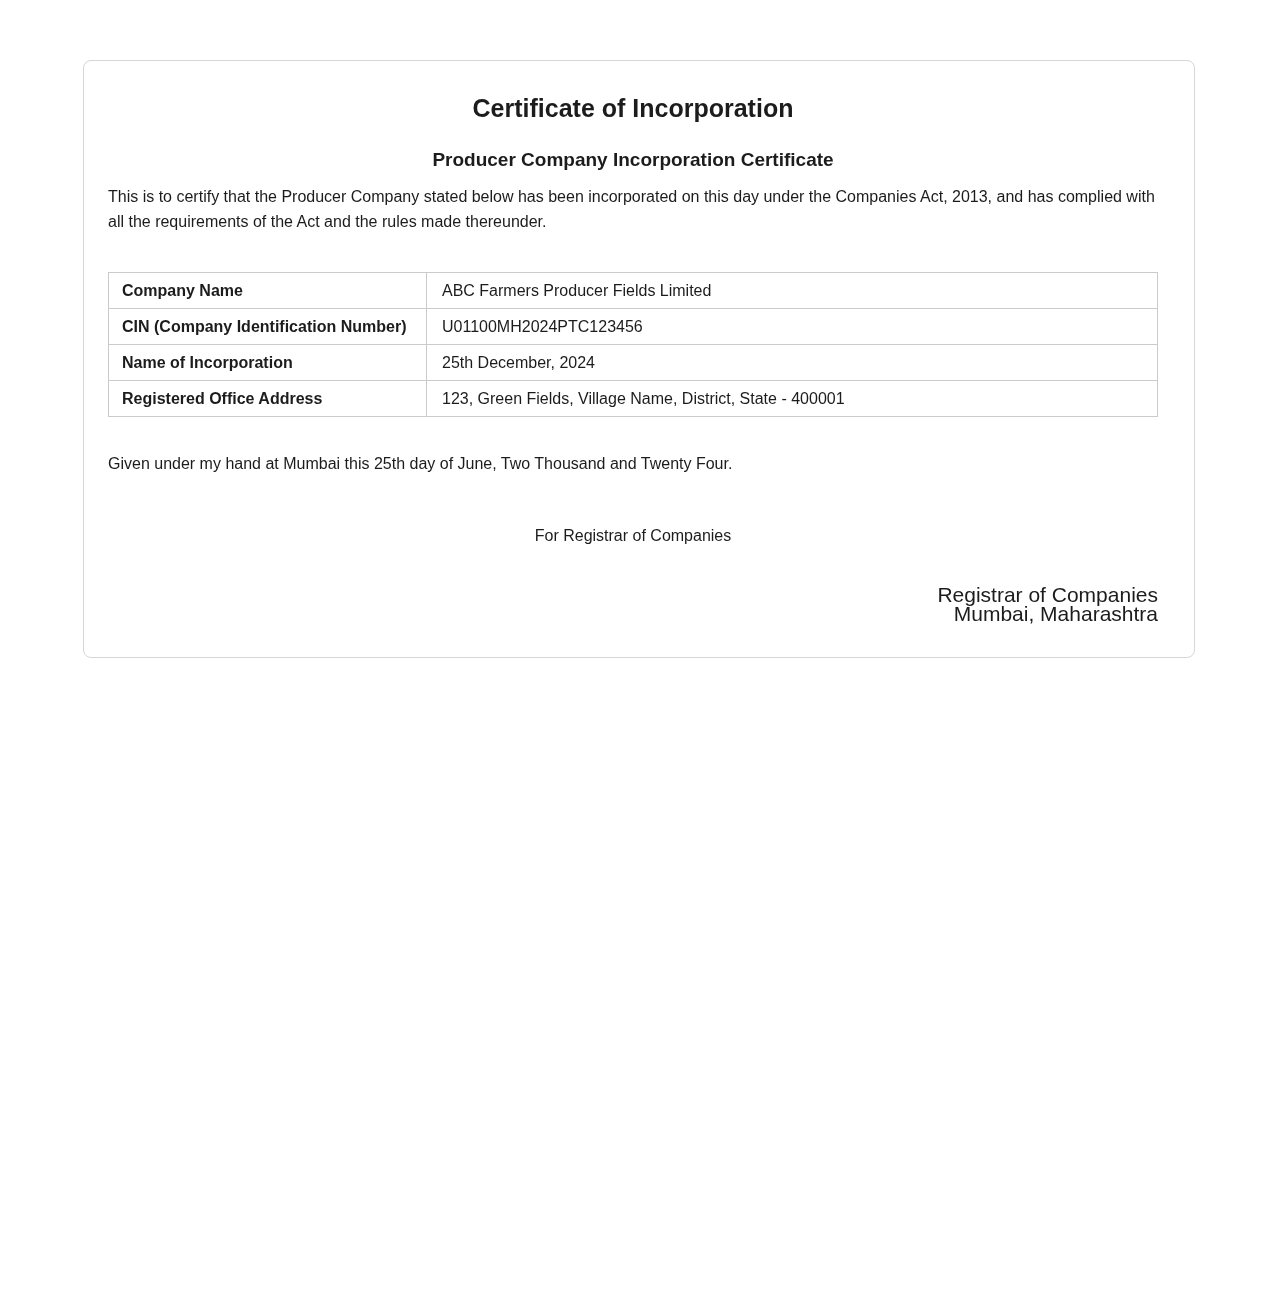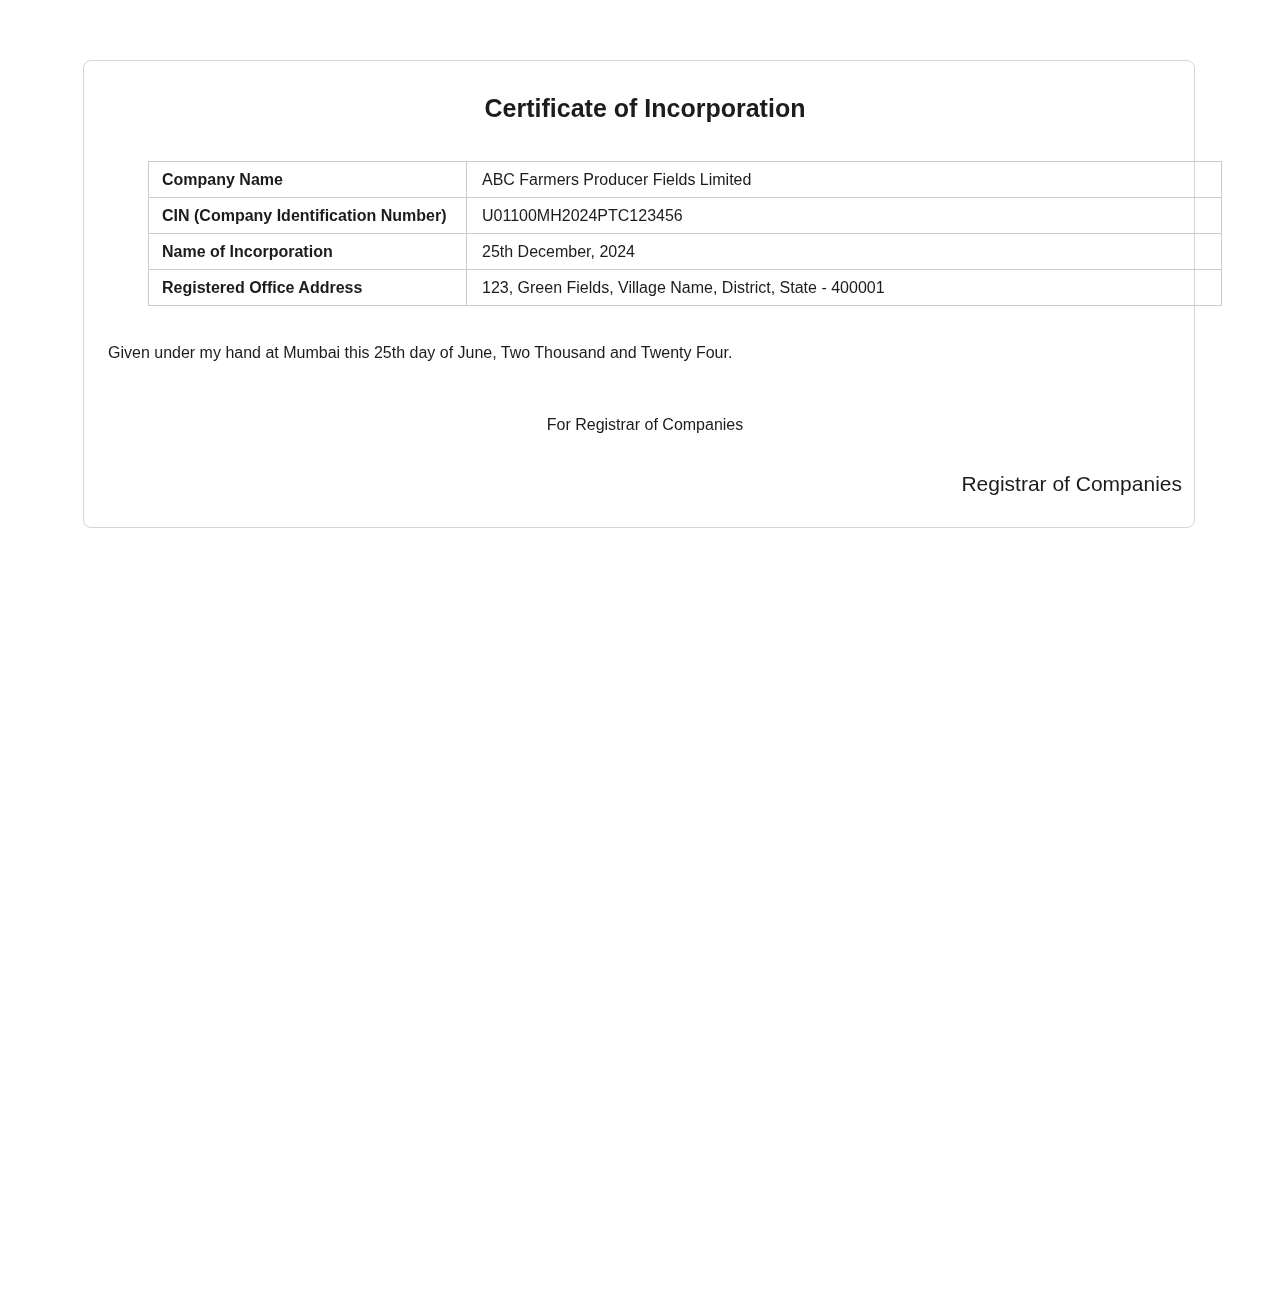--- a/index.html
+++ b/index.html
@@ -1,32 +1,32 @@
 <!DOCTYPE html>
 <html><head>
 <meta charset="utf-8">
 <style>
-  * { box-sizing: border-box; margin-left: 40px; }
+  * { box-sizing: border-box; }
   html, body {
     margin: 0;
     padding: 0;
     background: #ffffff;
     font-family: "Liberation Sans", sans-serif;
     color: #1c1c1c;
   }
   body {
     width: 1278px;
     min-height: 1300px;
   }
   .certificate-card {
     margin: 60px 83px 0 83px;
     background: #ffffff;
     border: 1px solid #d6d6d6;
     border-radius: 8px;
-    padding: 18px 12px 34px 24px;
+    padding: 18px 36px 34px 24px;
   }
   .certificate-title {
     font-size: 25px;
     font-weight: bold;
     text-align: center;
     margin: 14px 0 0 0;
     line-height: 1.2;
   }
   .certificate-subtitle {
     font-size: 19px;
@@ -77,21 +77,23 @@
     line-height: 19px;
   }
 </style>
 </head>
 <body>
 
 <div class="certificate-card">
 
   <h1 class="certificate-title">Certificate of Incorporation</h1>
 
+  <h2 class="certificate-subtitle">Producer Company Incorporation Certificate</h2>
 
+  <p class="certification-statement">This is to certify that the Producer Company stated below has been incorporated on this day under the Companies Act, 2013, and has complied with all the requirements of the Act and the rules made thereunder.</p>
 
   <table class="company-details-table">
     <tbody>
       <tr>
         <td class="detail-label">Company Name</td>
         <td class="detail-value">ABC Farmers Producer Fields Limited</td>
       </tr>
       <tr>
         <td class="detail-label">CIN (Company Identification Number)</td>
         <td class="detail-value">U01100MH2024PTC123456</td>
@@ -106,15 +108,16 @@
       </tr>
     </tbody>
   </table>
 
   <p class="issuance-statement">Given under my hand at Mumbai this 25th day of June, Two Thousand and Twenty Four.</p>
 
   <p class="signature-authority-line">For Registrar of Companies</p>
 
   <div class="signatory-block">
     <div>Registrar of Companies</div>
+    <div>Mumbai, Maharashtra</div>
   </div>
 
 </div>
 
 </body></html>

